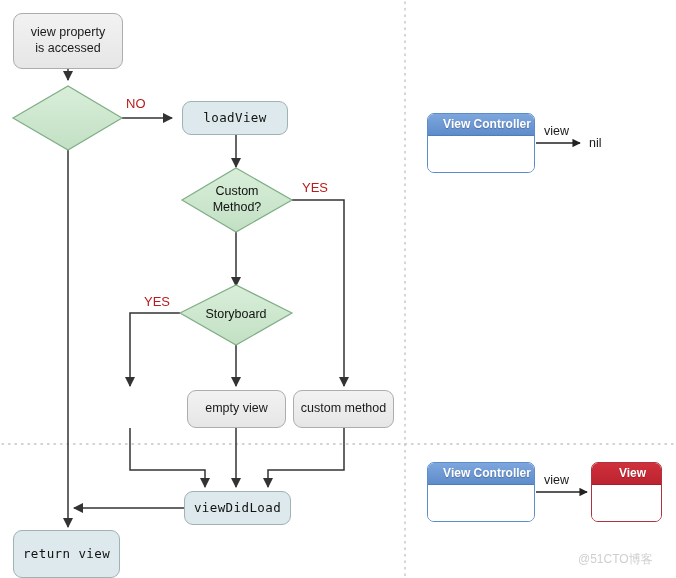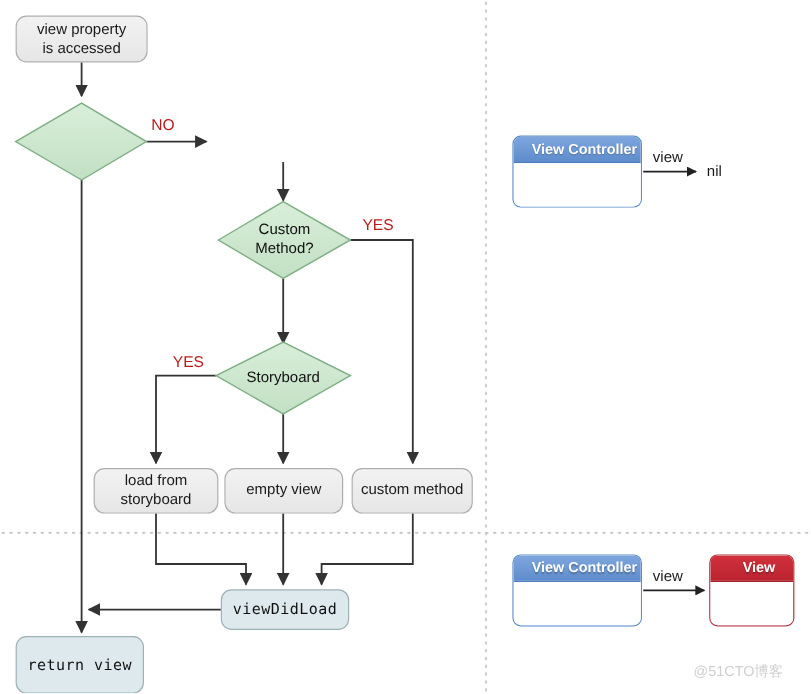--- a/index.html
+++ b/index.html
@@ -202,40 +202,39 @@
       <path d="M 536 492 L 587 492" marker-end="url(#arrow-thin)"></path>
     </g>
 
     <g stroke="#7fae85" stroke-width="1.2" fill="url(#dgrad)">
       <polygon points="13,118 68,86 122,118 68,150"></polygon>
       <polygon points="182,200 236,168 292,200 236,232"></polygon>
       <polygon points="180,313 236,285 292,313 236,345"></polygon>
     </g>
   </svg>
 
-  <div class="node box-grey" style="left:13px; top:13px; width:110px; height:39px;">
+  <div class="node box-grey" style="left:13px; top:13px; width:110px; height:56px;">
     <span>view property
 is accessed</span>
   </div>
 
 
+  <div class="node box-code" style="left:182px; top:101px; width:106px; height:34px;">
+    <span>loadView</span>
+  </div>
 
   <div class="diamond" style="left:182px; top:168px; width:110px; height:64px;align-items:center;">
     <span class="dlabel">Custom
 Method?</span>
   </div>
 
   <div class="diamond" style="left:180px; top:285px; width:112px; height:60px;">
     <span class="dlabel">Storyboard</span>
   </div>
 
-  <div class="node box-grey" style="left:78px; top:390px; width:104px; height:38px;">
-    <span>load from
-storyboard</span>
-  </div>
 
   <div class="node box-grey" style="left:187px; top:390px; width:99px; height:38px;">
     <span>empty view</span>
   </div>
 
   <div class="node box-grey" style="left:293px; top:390px; width:101px; height:38px;">
     <span>custom method</span>
   </div>
 
   <div class="node box-code" style="left:184px; top:491px; width:107px; height:34px;">

